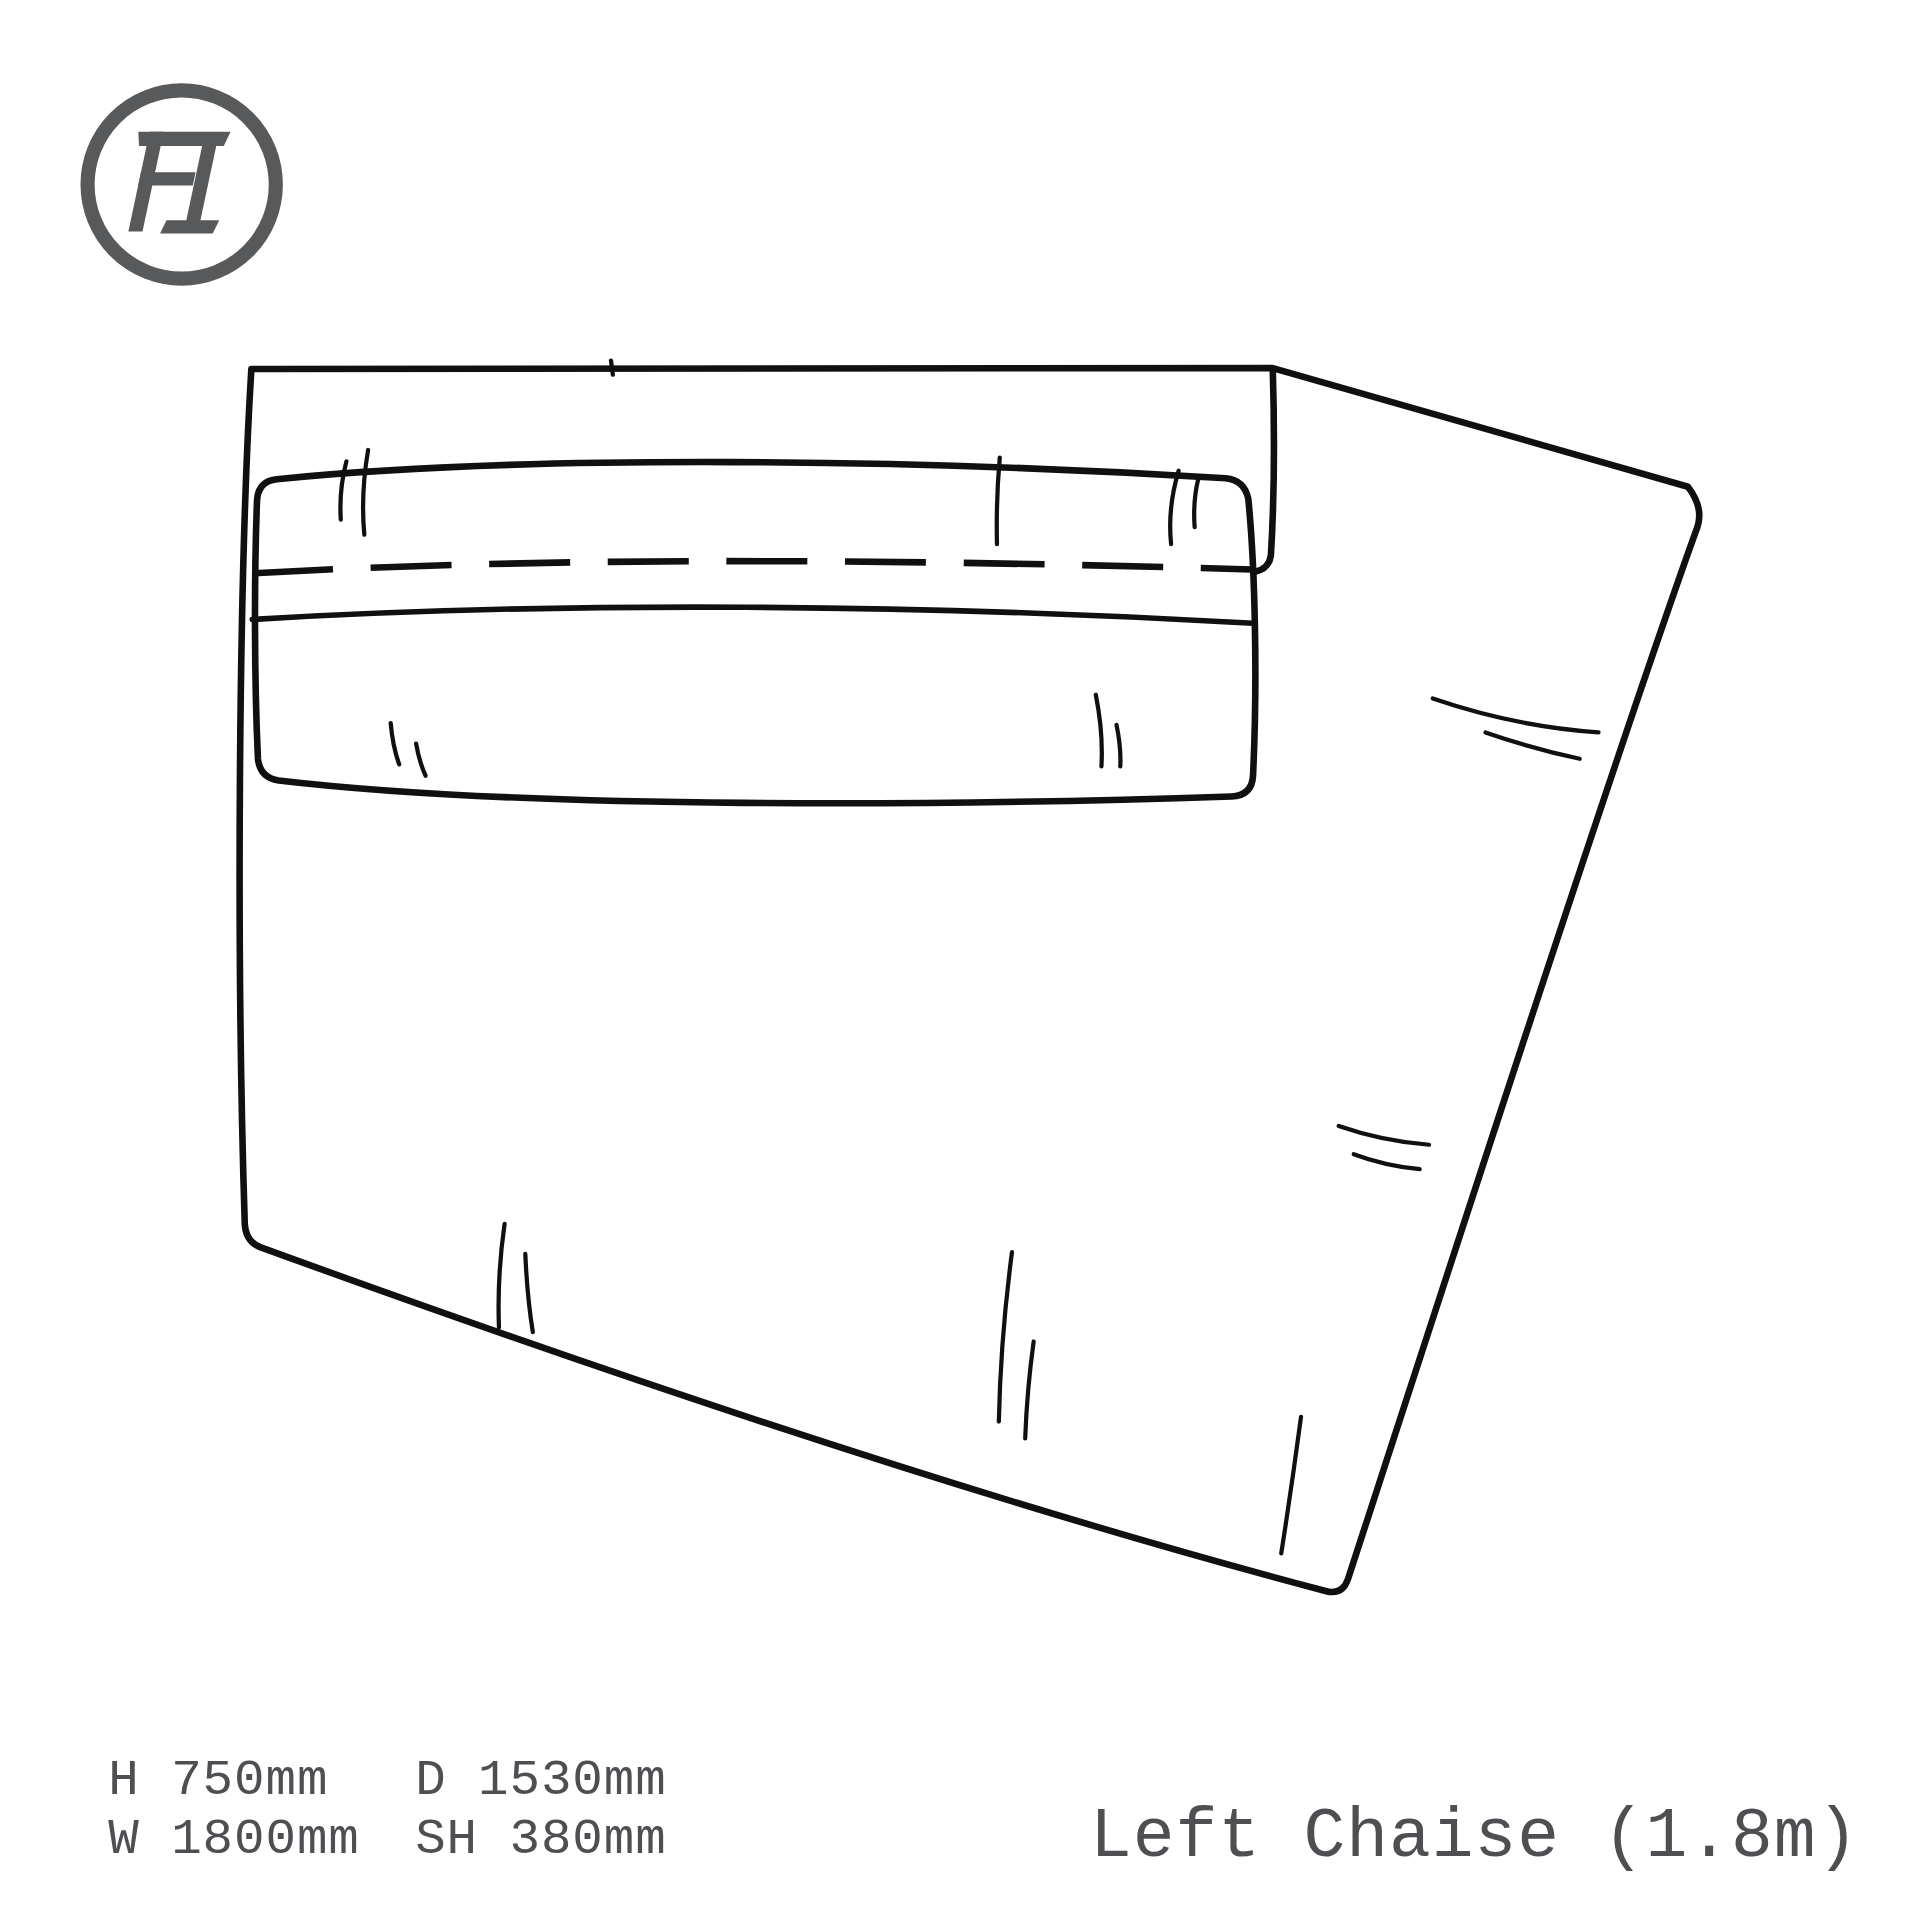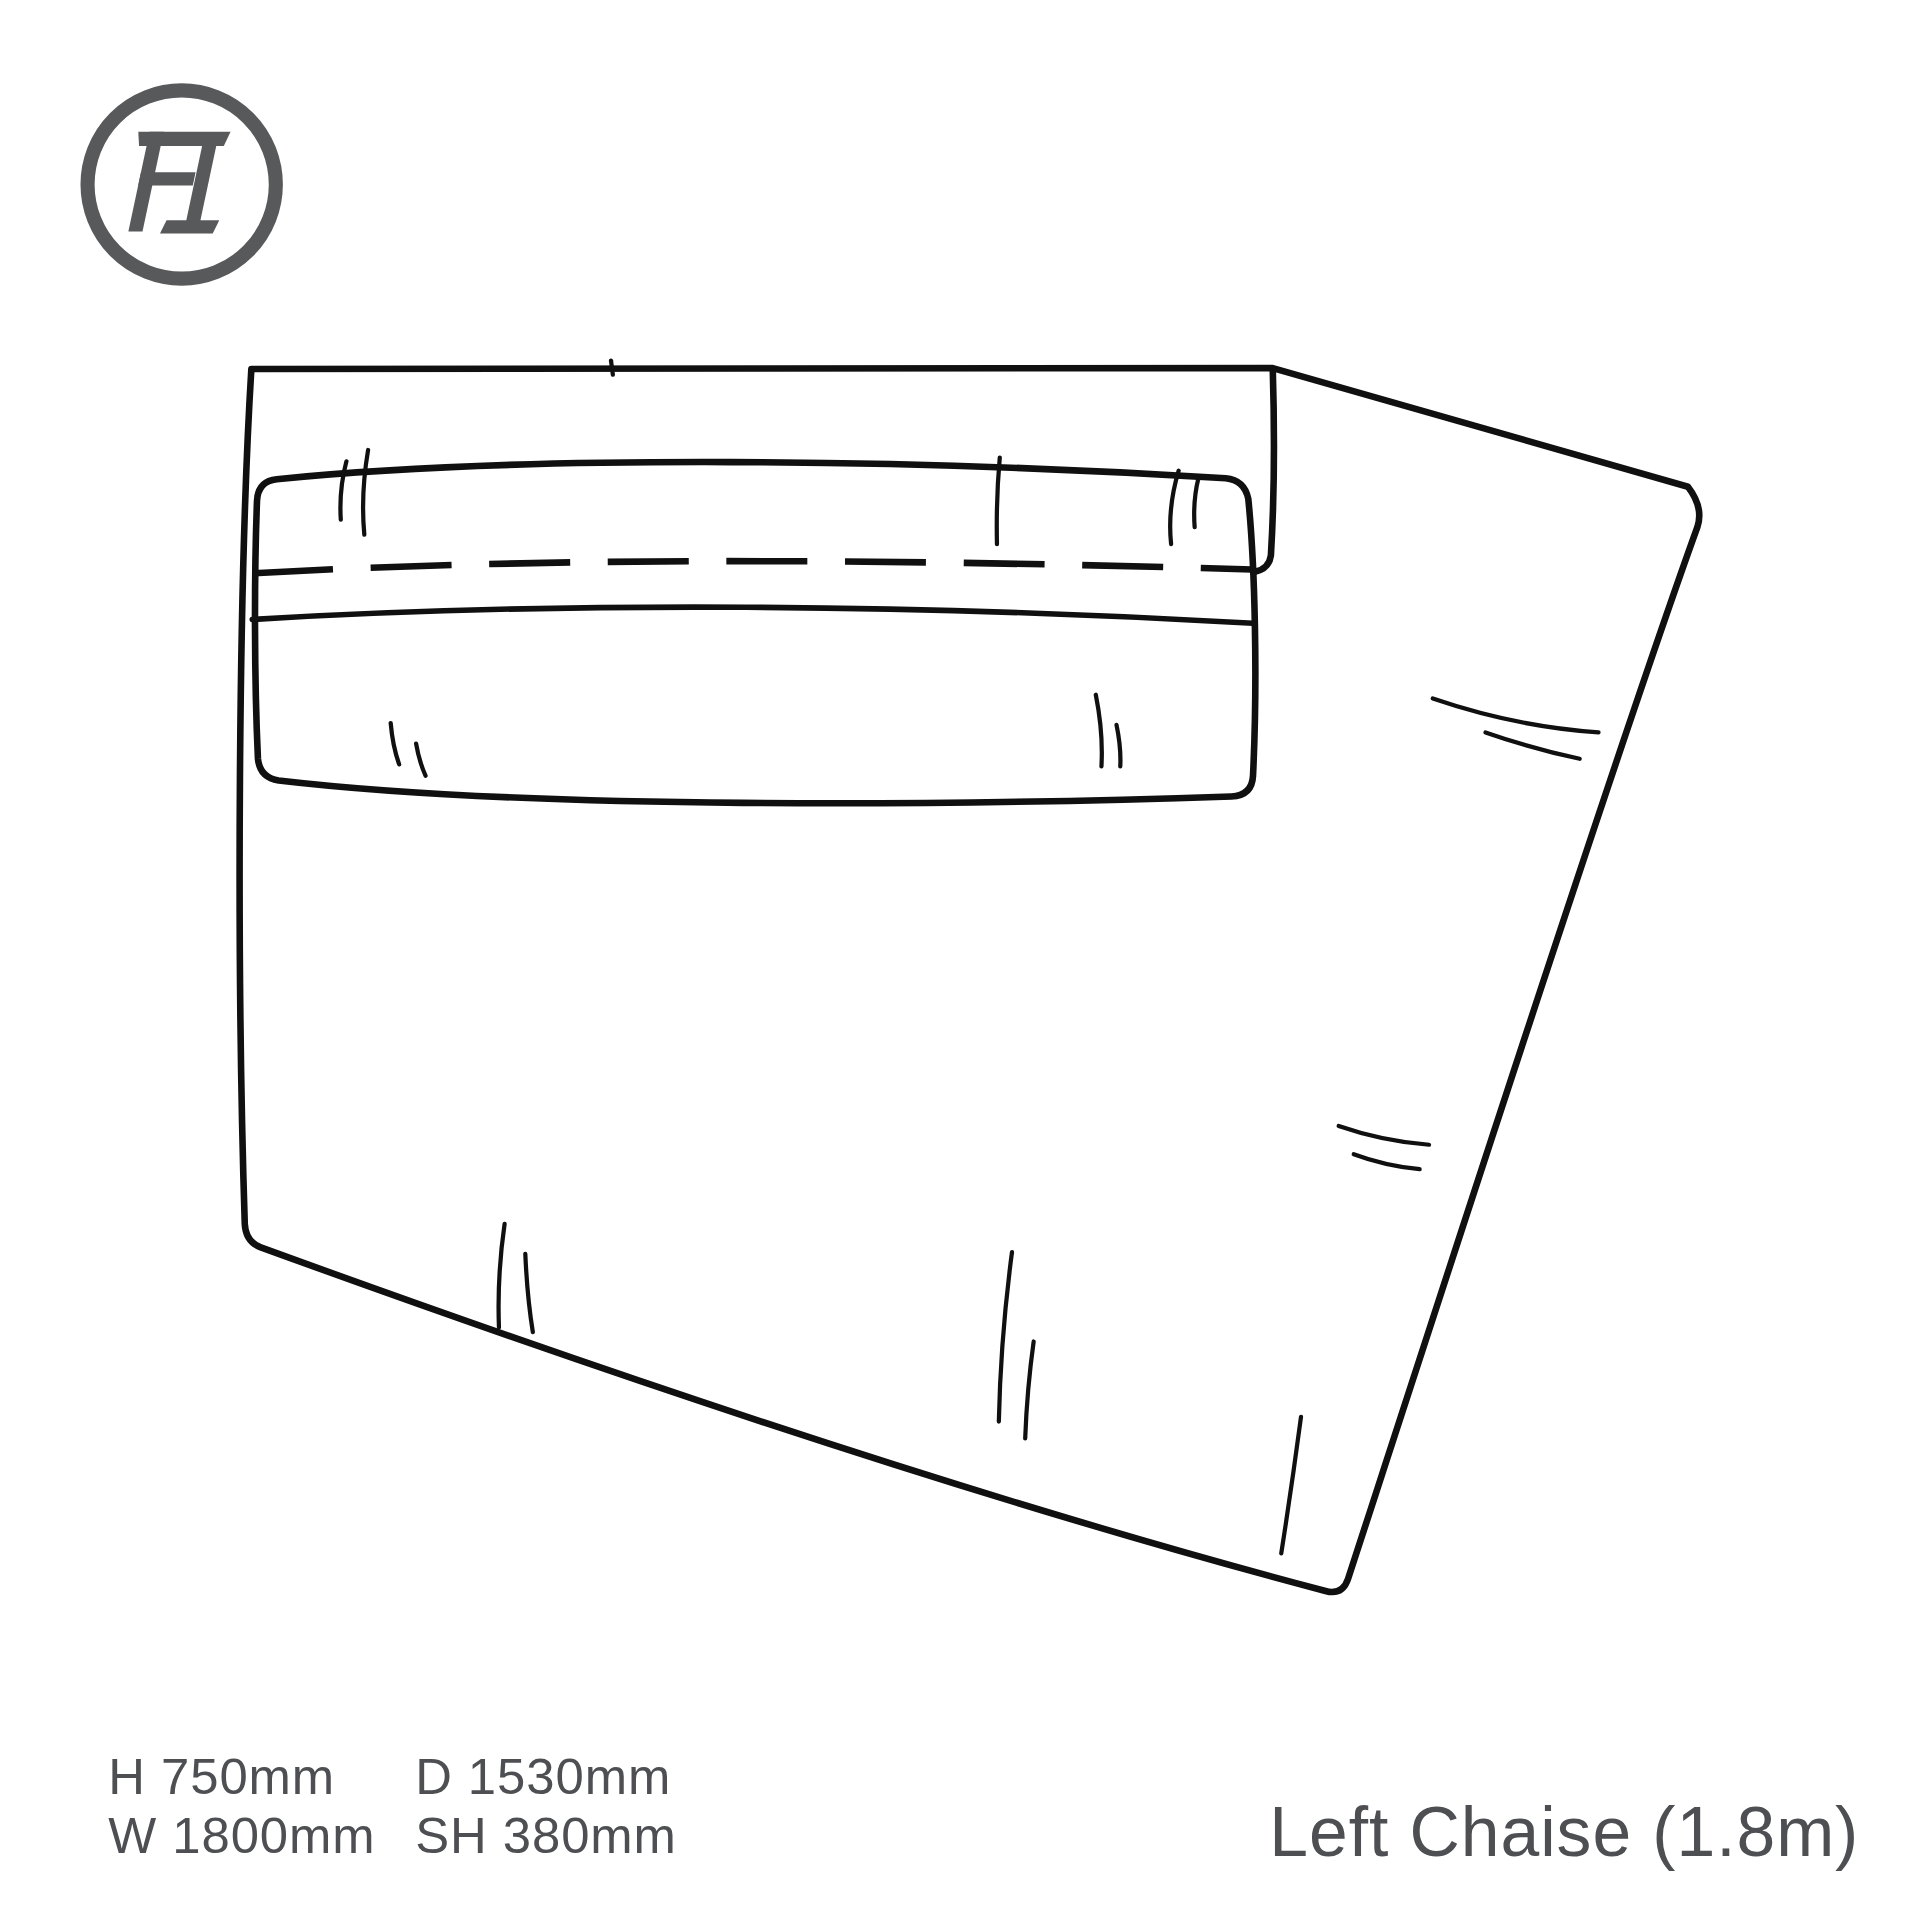--- a/index.html
+++ b/index.html
@@ -7,20 +7,21 @@
     padding:0;
     background:#ffffff;
     font-family:"Liberation Sans", sans-serif;
   }
   .canvas{
     position:relative;
     width:1928px;
     height:1928px;
     background:var(--color-background,#ffffff);
     overflow:hidden;
+    font-family:Liberation Mono, monospace;
   }
   svg{display:block;width:100%;height:100%;}
 
   
   .logo-ring{
     fill:none;
     stroke:var(--color-logo,#58595b);
     stroke-width:15;
   }
   .logo-glyph{fill:var(--color-logo,#58595b);stroke:none;}

